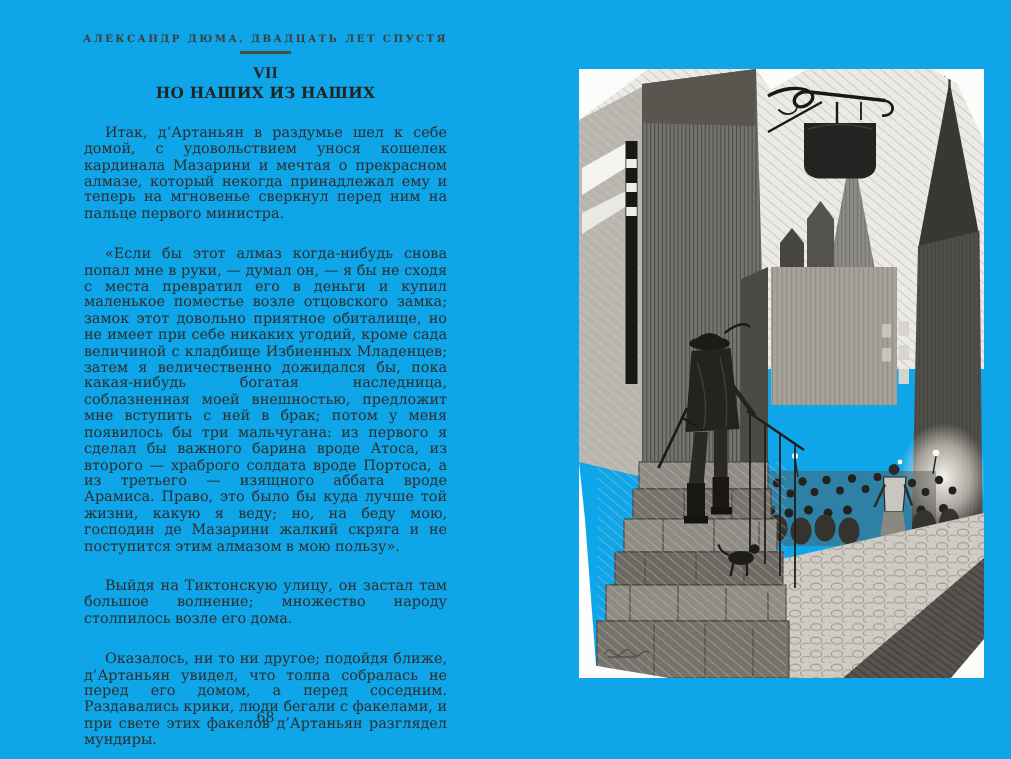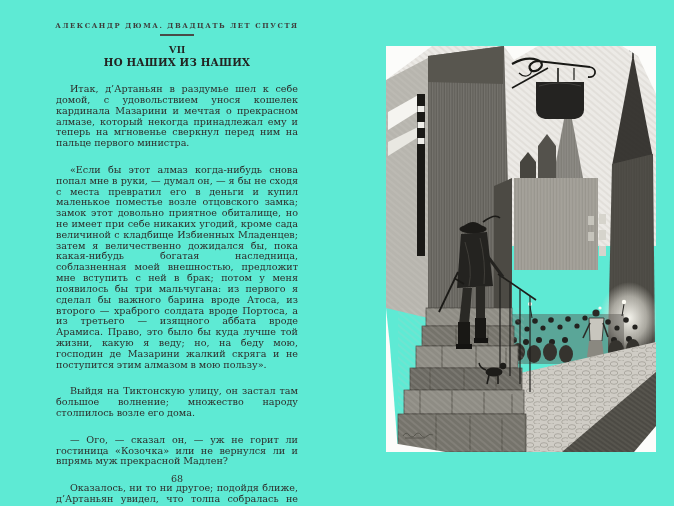--- a/index.html
+++ b/index.html
@@ -1,17 +1,17 @@
 <!DOCTYPE html>
 <html lang="ru"><head>
 <meta charset="utf-8">
 <style>
   html,body{margin:0;padding:0;}
   body{width:674px;height:506px;background:#fdfdfb;font-family:"DejaVu Serif","Liberation Serif",serif;}
-  .spread{position:relative;width:674px;height:506px;background:#5eead4;overflow:hidden;}
+  .spread{position:relative;width:674px;height:506px;background:#0ea5e9;overflow:hidden;}
 
   
   .page-left{position:absolute;left:40px;top:14px;width:274px;}
   .running-header{font-size:6.8px;font-weight:bold;letter-spacing:1.6px;color:#3e3e3c;
     text-align:center;margin-top:8px;white-space:nowrap;}
   .header-rule{width:34px;height:1.5px;background:#4a4a47;margin:4px auto 7px auto;}
   .chapter-number{font-size:11px;font-weight:bold;color:#232321;text-align:center;margin-bottom:2px;font-family:Liberation Serif, serif;}
   .chapter-title{font-size:10.2px;font-weight:bold;line-height:11.6px;letter-spacing:0.2px;
     color:#232321;text-align:center;}
   .body-text{margin-top:9px;font-size:9.6px;line-height:10.82px;text-align:justify;color:#2e2e2c;}
@@ -31,21 +31,20 @@
     <div class="running-header">АЛЕКСАНДР ДЮМА. ДВАДЦАТЬ ЛЕТ СПУСТЯ</div>
     <div class="header-rule"></div>
     <div class="chapter-number">VII</div>
     <div class="chapter-title">
       <div>НО НАШИХ ИЗ НАШИХ</div>
     </div>
     <div class="body-text">
         <p class="para">Итак, д’Артаньян в раздумье шел к себе домой, с удовольствием унося кошелек кардинала Мазарини и мечтая о прекрасном алмазе, который некогда принадлежал ему и теперь на мгновенье сверкнул перед ним на пальце первого министра.</p>
         <p class="para">«Если бы этот алмаз когда-нибудь снова попал мне в руки, — думал он, — я бы не сходя с места превратил его в деньги и купил маленькое поместье возле отцовского замка; замок этот довольно приятное обиталище, но не имеет при себе никаких угодий, кроме сада величиной с кладбище Избиенных Младенцев; затем я величественно дожидался бы, пока какая-нибудь богатая наследница, соблазненная моей внешностью, предложит мне вступить с ней в брак; потом у меня появилось бы три мальчугана: из первого я сделал бы важного барина вроде Атоса, из второго — храброго солдата вроде Портоса, а из третьего — изящного аббата вроде Арамиса. Право, это было бы куда лучше той жизни, какую я веду; но, на беду мою, господин де Мазарини жалкий скряга и не поступится этим алмазом в мою пользу».</p>
         <p class="para">Выйдя на Тиктонскую улицу, он застал там большое волнение; множество народу столпилось возле его дома.</p>
-        <p class="para">— Ого, — сказал он, — уж не горит ли гостиница «Козочка» или не вернулся ли и впрямь муж прекрасной Мадлен?</p>
         <p class="para">Оказалось, ни то ни другое; подойдя ближе, д’Артаньян увидел, что толпа собралась не перед его домом, а перед соседним. Раздавались крики, люди бегали с факелами, и при свете этих факелов д’Артаньян разглядел мундиры.</p>
       </div>
   </div>
   <div class="page-number">68</div>
 
   <svg class="illustration" viewBox="0 0 270 406" xmlns="http://www.w3.org/2000/svg">
     <defs>
       <pattern id="vl" width="2.6" height="7" patternUnits="userSpaceOnUse">
         <path d="M1,0V7" stroke="#3d3b36" stroke-width="0.7"></path>
       </pattern>

